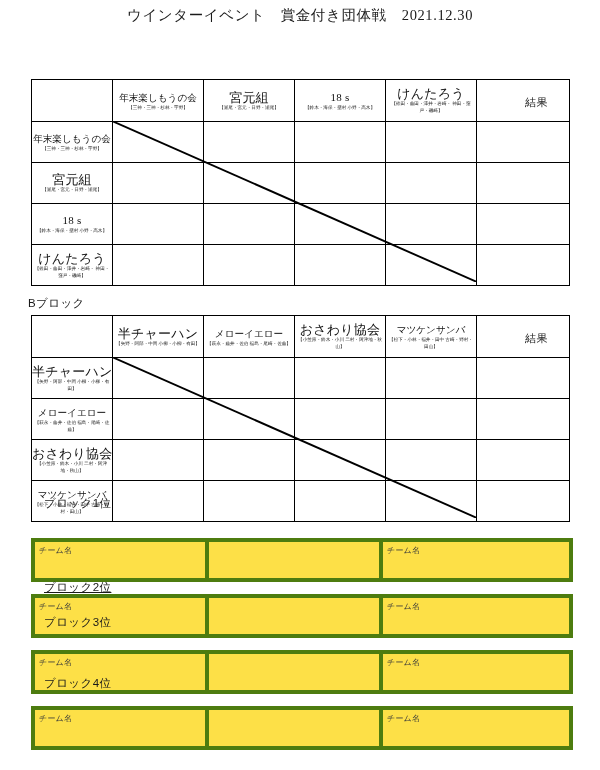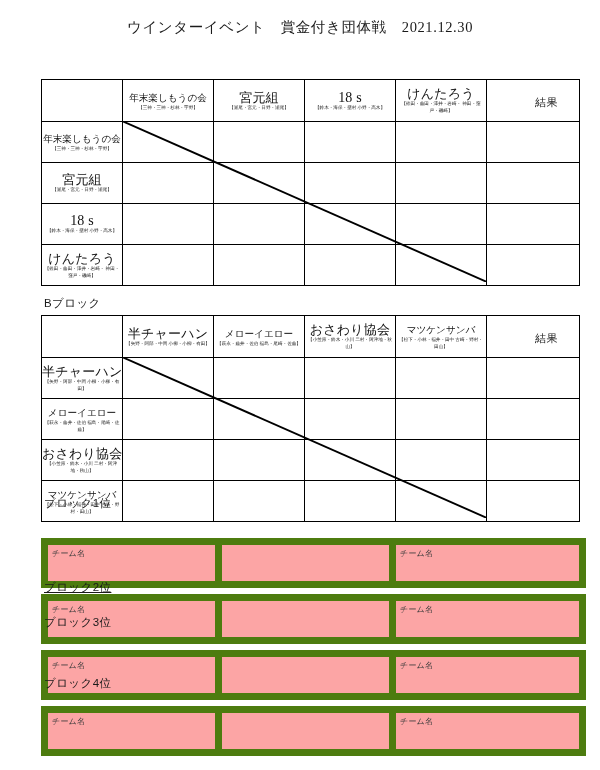--- a/index.html
+++ b/index.html
@@ -12,34 +12,34 @@
     height: 770px;
     font-family: "Liberation Serif", "DejaVu Serif", serif;
     color: #1a1a1a;
     position: relative;
     overflow: hidden;
   }
 
   
   .doc-header {
     text-align: center;
-    padding-top: 15px;
+    padding-top: 3px;
     font-family: Liberation Serif, serif;
   }
   .doc-title-line {
     font-size: 14.5px;
     letter-spacing: 0.6px;
     line-height: 25px;
     white-space: pre;
   }
 
   
   .block-wrap {
     position: absolute;
-    left: 41px;
+    left: 31px;
     width: 538px;
   }
   table.rr {
     border-collapse: collapse;
     table-layout: fixed;
     width: 538px;
     background: #fff;
   }
   table.rr td, table.rr th {
     border: 1px solid #000;
@@ -72,21 +72,21 @@
     color: #1b1b1b;
     padding: 0 2px;
     word-break: break-all;
   }
   .result-label {
     font-size: 11px;
     letter-spacing: 0.5px;
     margin-left: 27px;
   }
   .num-name {
-    font-size: 14px;
+    font-size: 11px;
     font-family: "Liberation Serif", serif;
   }
 
   
   .diag-holder {
     position: absolute;
     pointer-events: none;
   }
   .diag-holder svg { display: block; }
 
@@ -99,24 +99,24 @@
     color: #1a1a1a;
   }
 
   
   table.rank {
     border-collapse: collapse;
     table-layout: fixed;
     width: 538px;
   }
   table.rank td {
-    border: 7px solid #4d7c0f;
+    border: 4px solid #4d7c0f;
     height: 34px;
     vertical-align: top;
-    background: #fca5a5;
+    background: #fde047;
   }
   col.r-a { width: 174px; }
   col.r-b { width: 174px; }
   col.r-c { width: 190px; }
   .placeholder {
     font-family: "Liberation Sans", sans-serif;
     font-size: 8px;
     color: #3a3a3a;
     padding: 2px 0 0 3px;
     letter-spacing: 0.2px;
@@ -210,21 +210,21 @@
   </tbody>
     </table>
 
   <div class="diag-holder" style="left:81px; top:42px;">
     <svg width="365" height="161" viewBox="0 0 365 161">
       <line x1="0" y1="0" x2="365" y2="161" stroke="#000" stroke-width="1.9"></line>
     </svg>
   </div>
 </div>
 
-<div class="section-caption" style="left:44px; top:296px;text-align:right;">Bブロック</div>
+<div class="section-caption" style="left:28px; top:296px;text-align:right;">Bブロック</div>
 
 <div class="block-wrap" style="top:315px;">
   <table class="rr">
     <colgroup>
       <col class="c-label">
         <col class="c-team">
         <col class="c-team">
         <col class="c-team">
         <col class="c-team">
         <col class="c-res">

